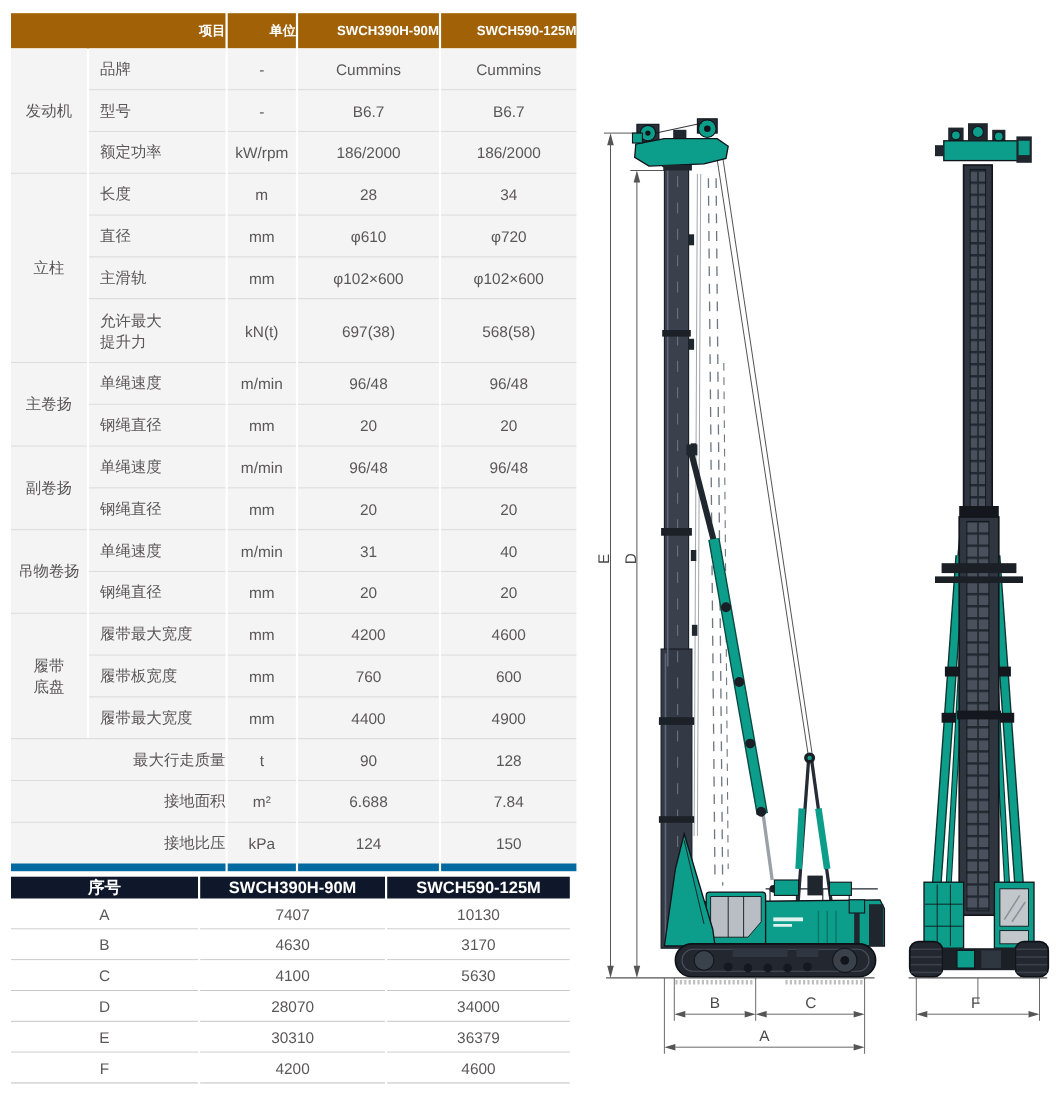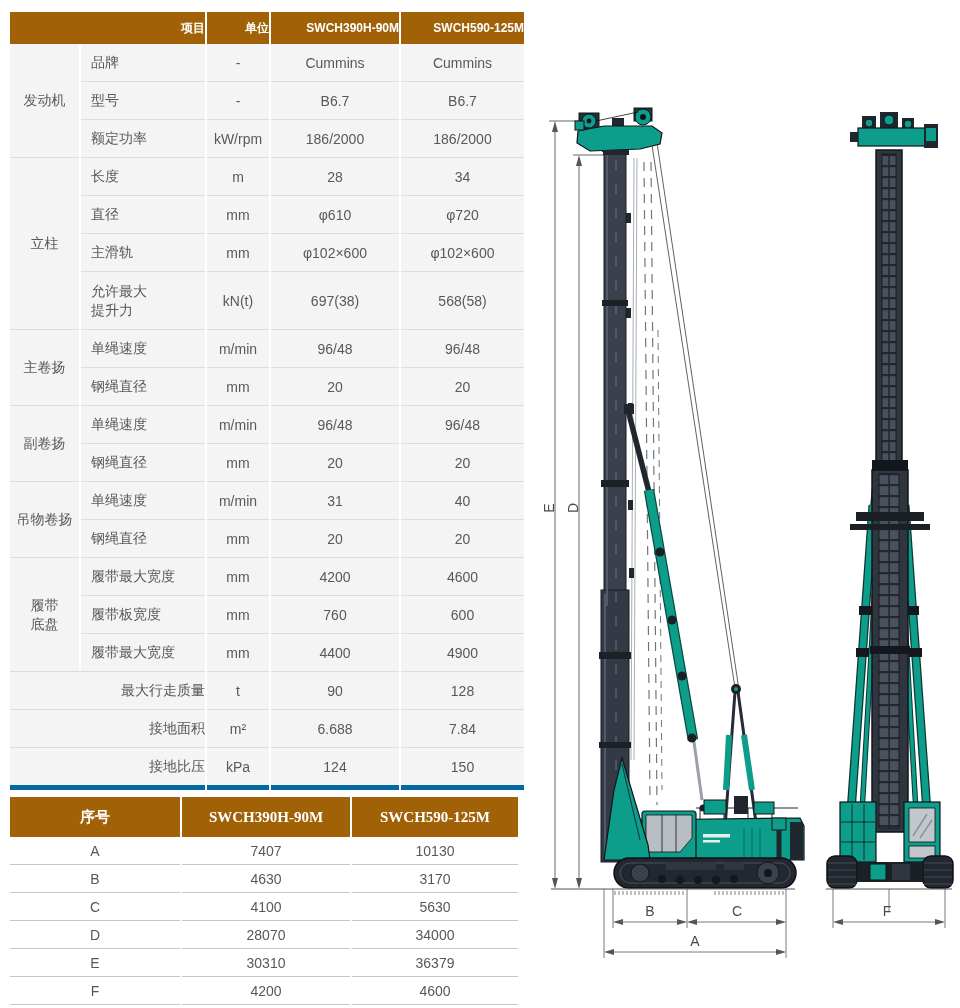--- a/index.html
+++ b/index.html
@@ -14,30 +14,30 @@
   .spec{position:absolute;left:8px;top:12px;width:512px;font-size:14px;table-layout:fixed;}
   .spec th{
     background:#a16207;color:#fff;font-weight:bold;height:32px;font-size:12px;
     text-align:right;padding:0;
   }
   .spec td{
     background:#F4F4F4;border-top:1px solid #DCDCDC;text-align:center;
     height:37px;padding:0;vertical-align:middle;
   }
   .spec tbody tr:first-child td{border-top:none;}
-  .spec tbody tr:last-child td{border-bottom:5px solid #0369a1;}
+  .spec tbody tr:last-child td{border-bottom:7px solid #0369a1;}
   .spec tr.tall td{height:57px;}
   .spec td.item-cell{text-align:left;padding-left:10px;white-space:pre-line;line-height:1.3;}
   .spec td.wide{padding-left:74px;text-align:right;}
   .spec td.group-cell{white-space:pre-line;line-height:1.35;}
   
   .dim{position:absolute;left:8px;top:797px;width:512px;font-size:14px;table-layout:fixed;}
   .dim th{
-    background:#a16207;color:#fff;font-weight:bold;height:40px;font-size:15px;
-    text-align:center;padding:0;font-family:Liberation Serif, serif;
+    background:#0f172a;color:#fff;font-weight:bold;height:20px;font-size:15px;
+    text-align:center;padding:0;
   }
   .dim td{
     background:#fff;border-bottom:1px solid #C6C6C6;height:27px;
     text-align:center;padding:0;vertical-align:middle;
   }
   
   .drawing{position:absolute;left:530px;top:0;width:430px;height:1008px;}
 </style>
 </head>
 <body>

